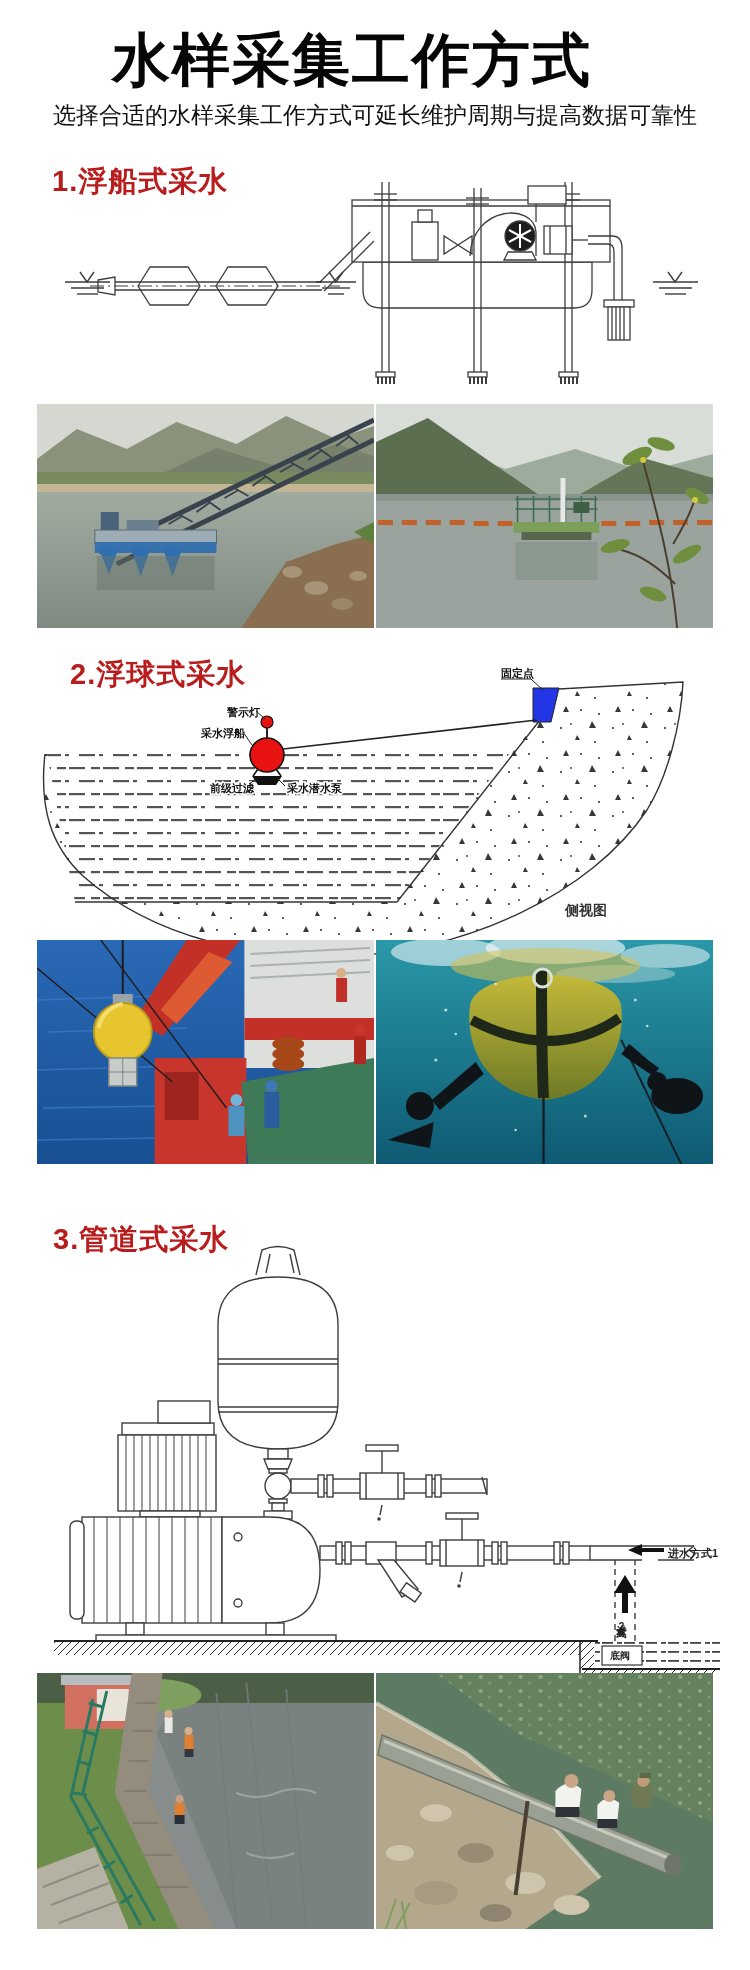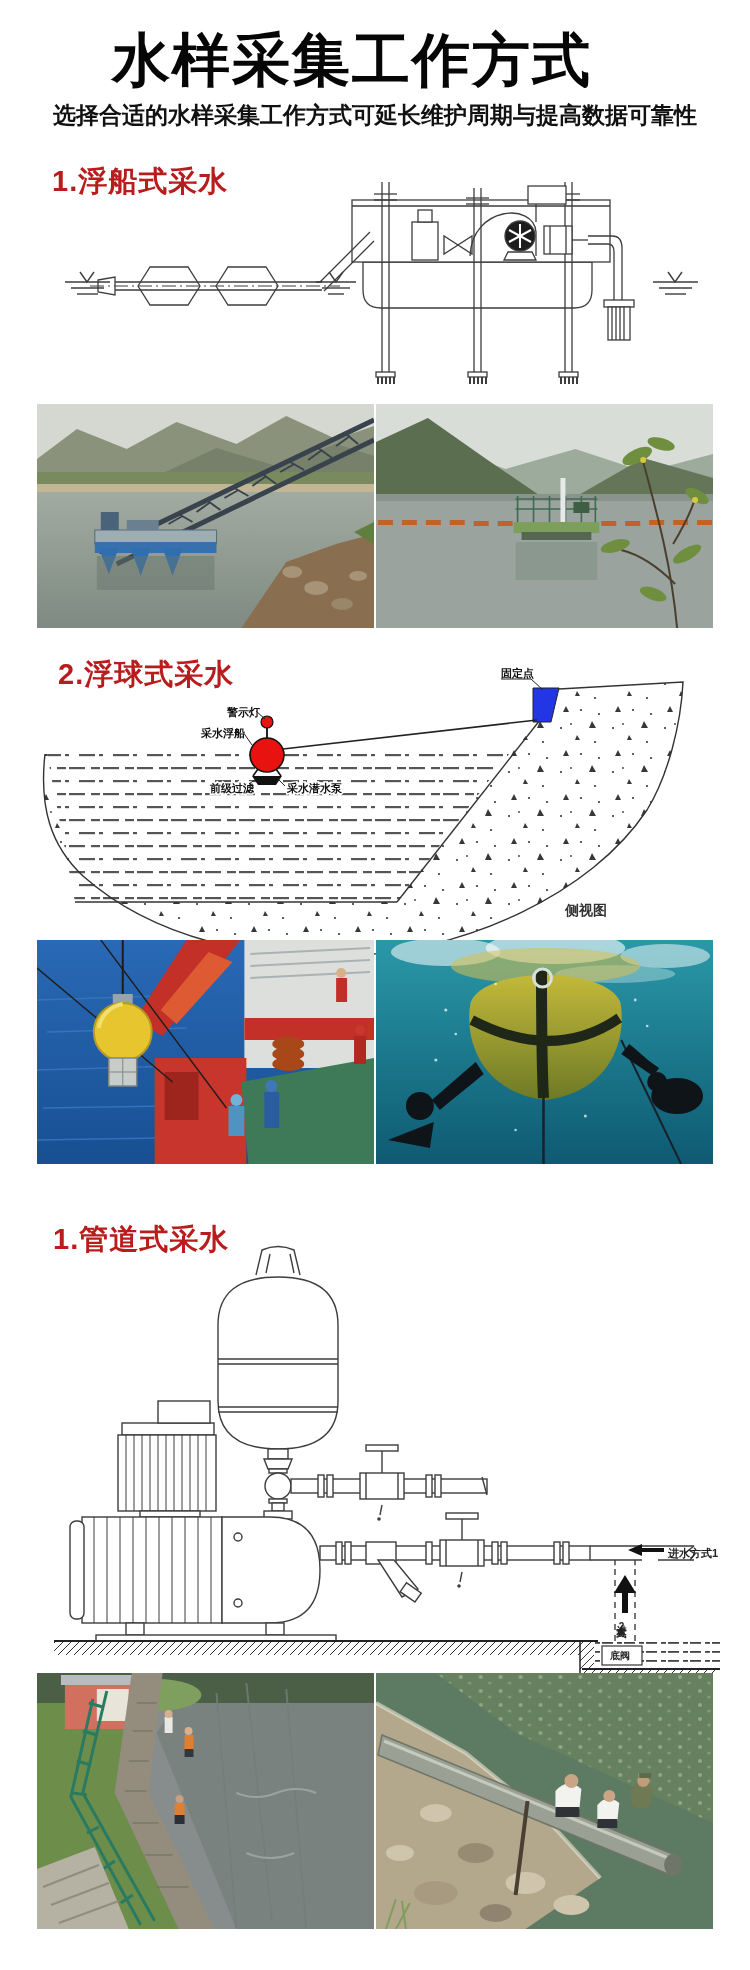--- a/index.html
+++ b/index.html
@@ -7,21 +7,21 @@
     width:750px;height:1970px;position:relative;background:#ffffff;
     font-family:"Liberation Sans","DejaVu Sans",sans-serif;color:#000;
     overflow:hidden;
   }
   .abs{position:absolute;}
   .page-title{
     width:704px;text-align:center;font-size:58px;font-weight:900;
     letter-spacing:2px;color:#060606;
   }
   .page-subtitle{
-    width:750px;text-align:center;font-size:23px;font-weight:700;color:#111;
+    width:750px;text-align:center;font-size:23px;font-weight:400;color:#111;
   }
   .sec-heading{
     font-size:29px;font-weight:800;color:#b91c1c;letter-spacing:1px;
   }
   .photo-row{display:flex;gap:2px;}
   .photo{flex:0 0 337px;height:100%;overflow:hidden;background:#ccc;}
   .photo svg{display:block;width:100%;height:100%;}
   .diag text{font-family:"Liberation Sans","DejaVu Sans",sans-serif;}
   .dlabel{
     font-size:11px;font-weight:700;fill:#111;
@@ -268,21 +268,21 @@
             <ellipse cx="278" cy="190" rx="14" ry="6" transform="rotate(20 278 190)"></ellipse>
           </g>
       <circle cx="268" cy="56" r="3" fill="#d8c83f"></circle>
           <circle cx="320" cy="96" r="3" fill="#d8c83f"></circle>
     </svg>
   </div>
 </div>
 </section>
 
 <section>
-<div class="abs sec-heading" style="top:655px;left:58px;">2.浮球式采水</div>
+<div class="abs sec-heading" style="top:655px;left:70px;">2.浮球式采水</div>
 
 <svg class="abs diag" style="top:658px;left:35px;" width="680" height="300" viewBox="0 0 680 300">
   <defs>
     <pattern id="speck" width="52" height="44" patternUnits="userSpaceOnUse">
       <path d="M8,10 L14,10 L11,4 Z" fill="#222"></path>
       <path d="M34,26 L41,26 L37,19 Z" fill="#222"></path>
       <path d="M20,38 L25,38 L22,33 Z" fill="#222"></path>
       <circle cx="26" cy="8" r="1.1" fill="#222"></circle>
           <circle cx="44" cy="12" r="1.1" fill="#222"></circle>
           <circle cx="6" cy="26" r="1.1" fill="#222"></circle>
@@ -438,21 +438,21 @@
             <circle cx="120" cy="44" r="1.3"></circle>
             <circle cx="210" cy="176" r="1.5"></circle>
             <circle cx="140" cy="190" r="1.3"></circle>
           </g>
     </svg>
   </div>
 </div>
 </section>
 
 <section>
-<div class="abs sec-heading" style="top:1220px;left:53px;">1.管道式采水</div>
+<div class="abs sec-heading" style="top:1220px;left:53px;">3.管道式采水</div>
 
 <svg class="abs diag" style="top:1243px;left:30px;" width="700" height="430" viewBox="0 0 700 430">
   <defs>
     <pattern id="hatch" width="8" height="8" patternUnits="userSpaceOnUse">
       <line x1="0" y1="8" x2="8" y2="0" stroke="#333" stroke-width="1"></line>
     </pattern>
     <pattern id="wd3" width="22" height="9" patternUnits="userSpaceOnUse">
       <rect x="0" y="3" width="11" height="1.8" fill="#444"></rect>
           <rect x="15" y="3" width="5" height="1.8" fill="#444"></rect>
     </pattern>

